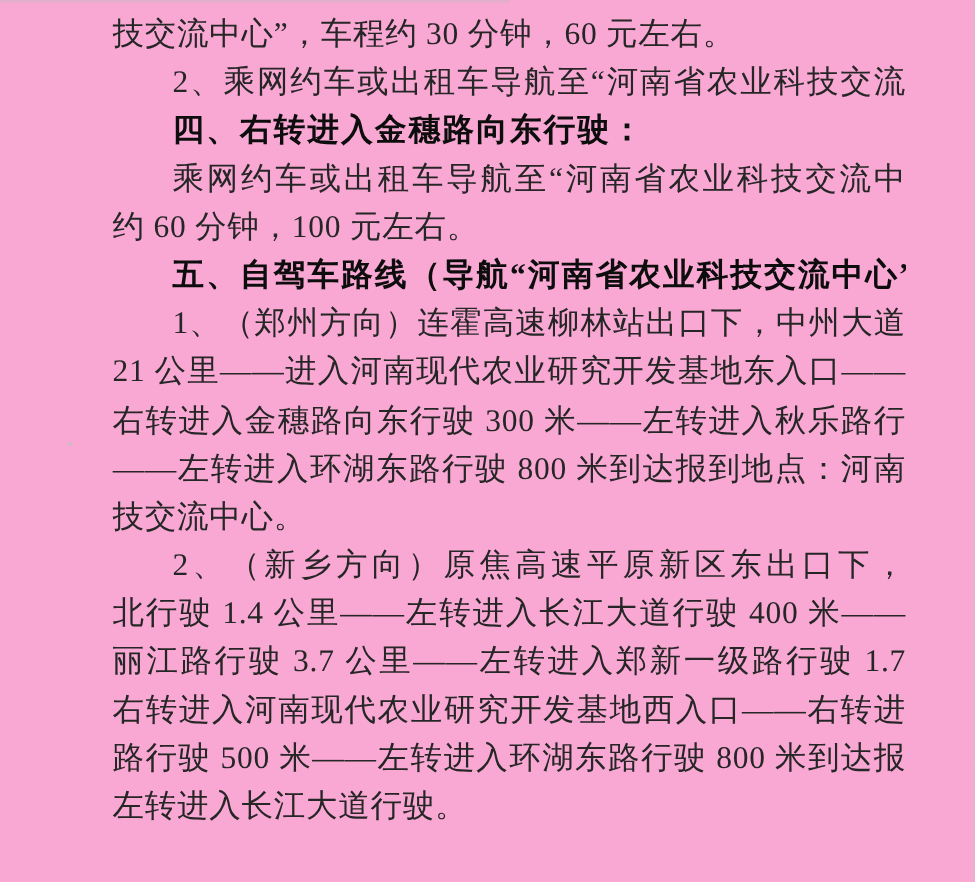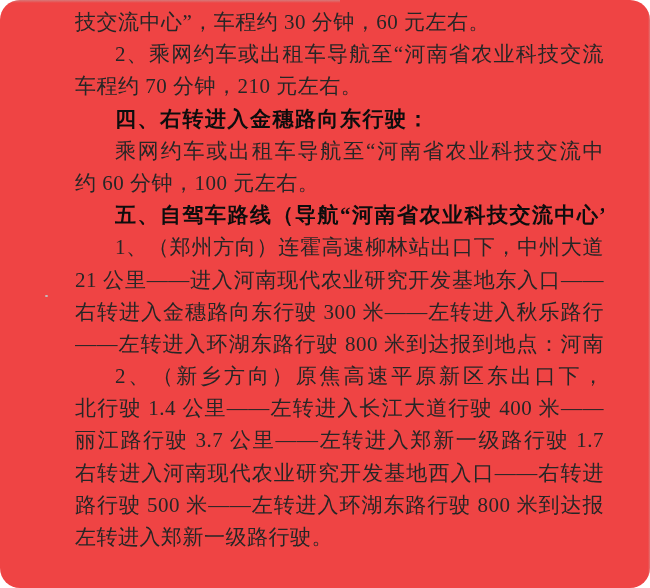--- a/index.html
+++ b/index.html
@@ -61,36 +61,36 @@
     top: 295px;
     width: 3px;
     height: 2px;
     background: #c2c2c2;
     border-radius: 50%;
   }
 </style>
 </head>
 <body>
 
-<div class="page" style="background: #ef4444; border-radius: 20px;">
+<div class="page" style="background: #f9a8d4;">
   <div class="edge-top"></div>
   <div class="edge-right"></div>
   <div class="speck"></div>
   <div class="doc" style="color: rgb(38, 38, 38);">
       <div class="line body">技交流中心”，车程约 30 分钟，60 元左右。</div>
       <div class="line body indent fill">2、乘网约车或出租车导航至“河南省农业科技交流中心”，</div>
-      <div class="line body">车程约 70 分钟，210 元左右。</div>
       <div class="line heading indent">四、右转进入金穗路向东行驶：</div>
       <div class="line body indent fill">乘网约车或出租车导航至“河南省农业科技交流中心”，车程</div>
       <div class="line body">约 60 分钟，100 元左右。</div>
       <div class="line heading indent">五、自驾车路线（导航“河南省农业科技交流中心”）：</div>
       <div class="line body indent fill">1、（郑州方向）连霍高速柳林站出口下，中州大道向北行驶</div>
       <div class="line body fill">21 公里——进入河南现代农业研究开发基地东入口——到基地</div>
       <div class="line body fill">右转进入金穗路向东行驶 300 米——左转进入秋乐路行驶 500 米</div>
       <div class="line body fill">——左转进入环湖东路行驶 800 米到达报到地点：河南省农业科</div>
+      <div class="line body">技交流中心。</div>
       <div class="line body indent fill">2、（新乡方向）原焦高速平原新区东出口下，G107 复线向</div>
       <div class="line body fill">北行驶 1.4 公里——左转进入长江大道行驶 400 米——右转进入</div>
       <div class="line body fill">丽江路行驶 3.7 公里——左转进入郑新一级路行驶 1.7 公里——</div>
       <div class="line body fill">右转进入河南现代农业研究开发基地西入口——右转进入秋乐</div>
       <div class="line body fill">路行驶 500 米——左转进入环湖东路行驶 800 米到达报到地点：</div>
-      <div class="line body">左转进入郑新一级路行驶。</div>
+      <div class="line body">左转进入长江大道行驶。</div>
     </div>
 </div>
 
 </body></html>

